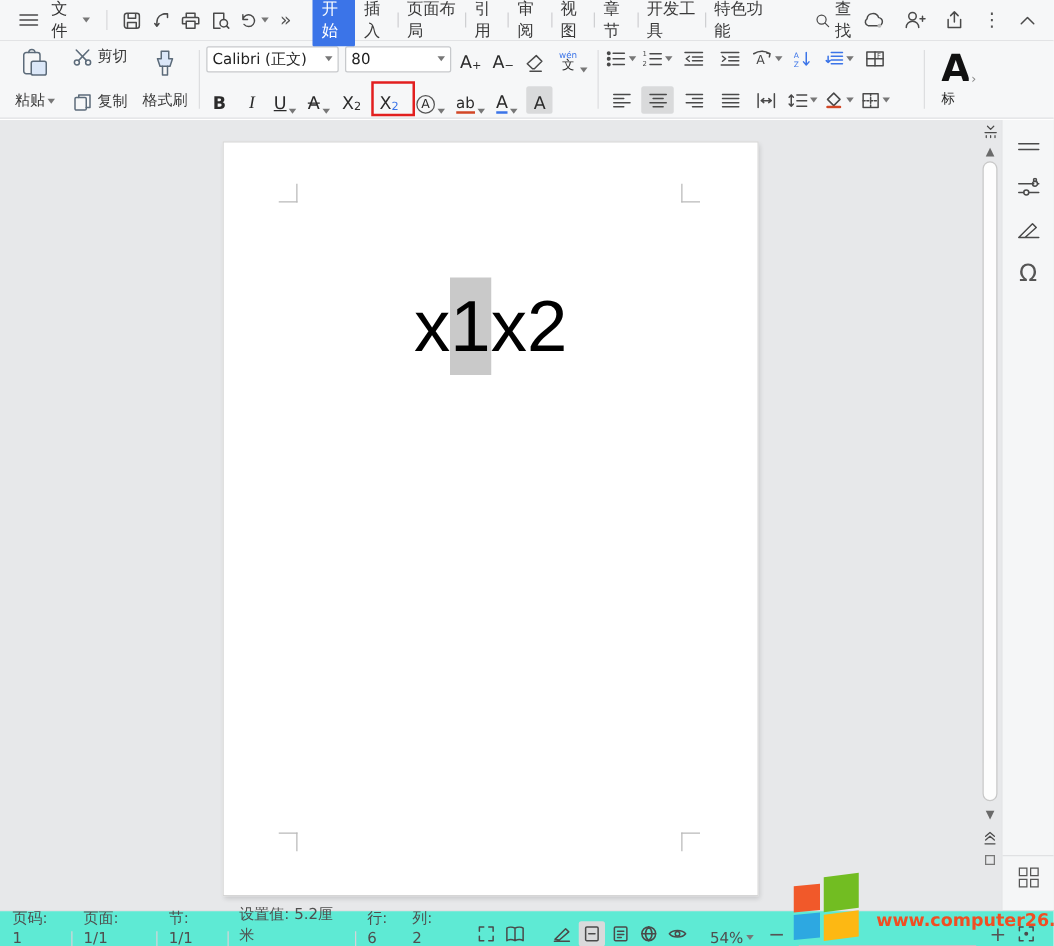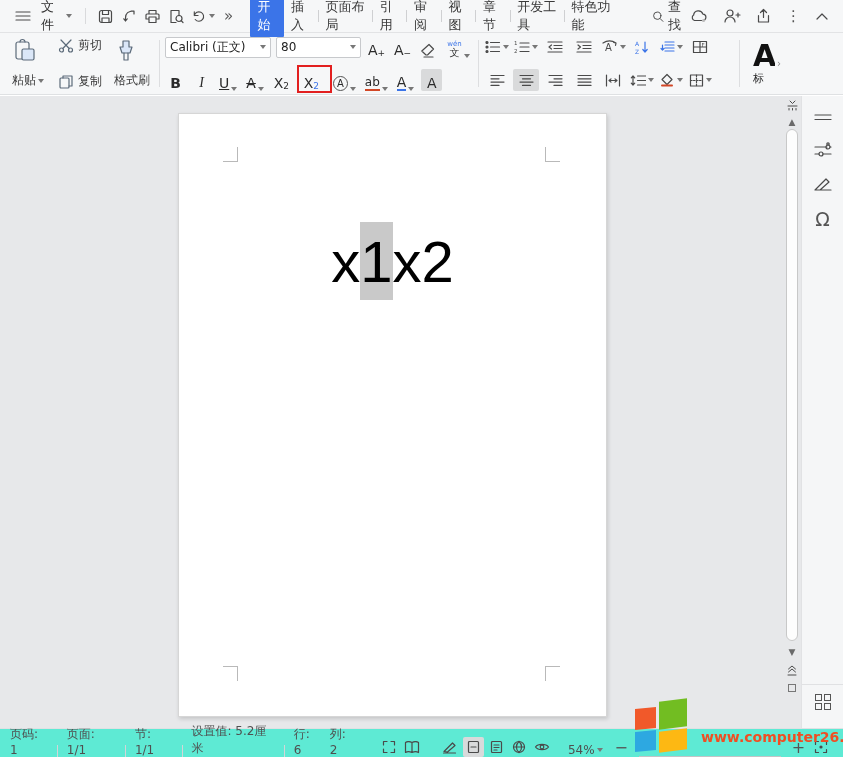--- a/index.html
+++ b/index.html
@@ -18,21 +18,21 @@
   .tsep { width:1px; height:12px; background:#cfd0d2; }
   .search { display:flex; align-items:center; gap:4px; margin-left:34px; color:#3a3a3a; }
   .tb-right { margin-left:auto; display:flex; align-items:center; gap:14px; padding-right:4px; }
   .glyph { font-size:15px; color:#555; }
 
   
   .ribbon { height:62px; background:#f6f7f8; border-bottom:1px solid #dfe1e3; display:flex; align-items:stretch; padding:3px 4px 3px 8px; }
   .vsep { width:1px; background:#dddee0; margin:4px 5px; }
   .grp { display:flex; align-items:stretch; }
   .col { display:flex; flex-direction:column; justify-content:space-between; }
-  .bigbtn { display:flex; flex-direction:column; justify-content:space-between; padding:2px 4px; }
+  .bigbtn { display:flex; flex-direction:column; align-items:center; justify-content:space-between; padding:2px 4px; }
   .bigbtn .lbl { font-size:12px; color:#3a3a3a; display:flex; align-items:center; }
   .smallrow { display:flex; align-items:center; gap:4px; font-size:12px; color:#3a3a3a; padding:1px 2px; }
   .combo { border:1px solid #c7c9cc; background:#fff; border-radius:2px; height:21px; display:flex; align-items:center; padding:0 4px; font-size:12px; color:#222; }
   .combo .car { margin-left:auto; }
   .fbtn { height:22px; min-width:21px; padding:0 2px; display:flex; align-items:flex-end; justify-content:center; font-size:14px; color:#2b2b2b; border-radius:2px; position:relative; }
   .fbtn.active { background:#d9dadb; }
   .frow { display:flex; align-items:center; gap:5px; }
   sup,sub { font-size:9px; }
   .blue2 { color:#3b74e8; }
   .annbox { position:absolute; left:-4px; top:-4px; right:-10px; bottom:-2px; border:2px solid #e21f1f; pointer-events:none; }

